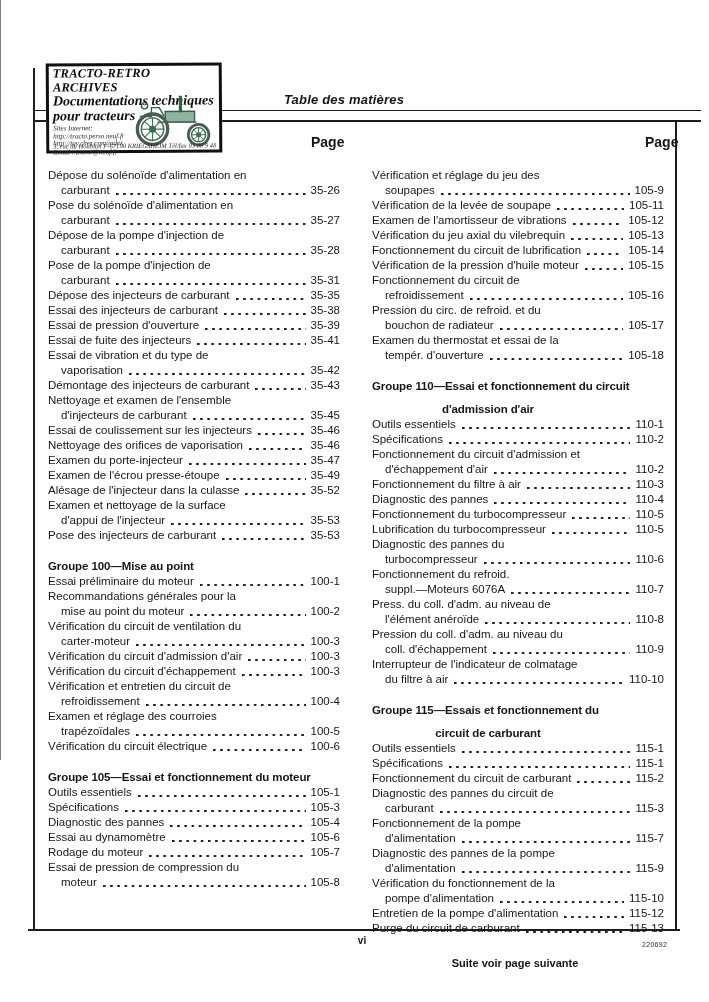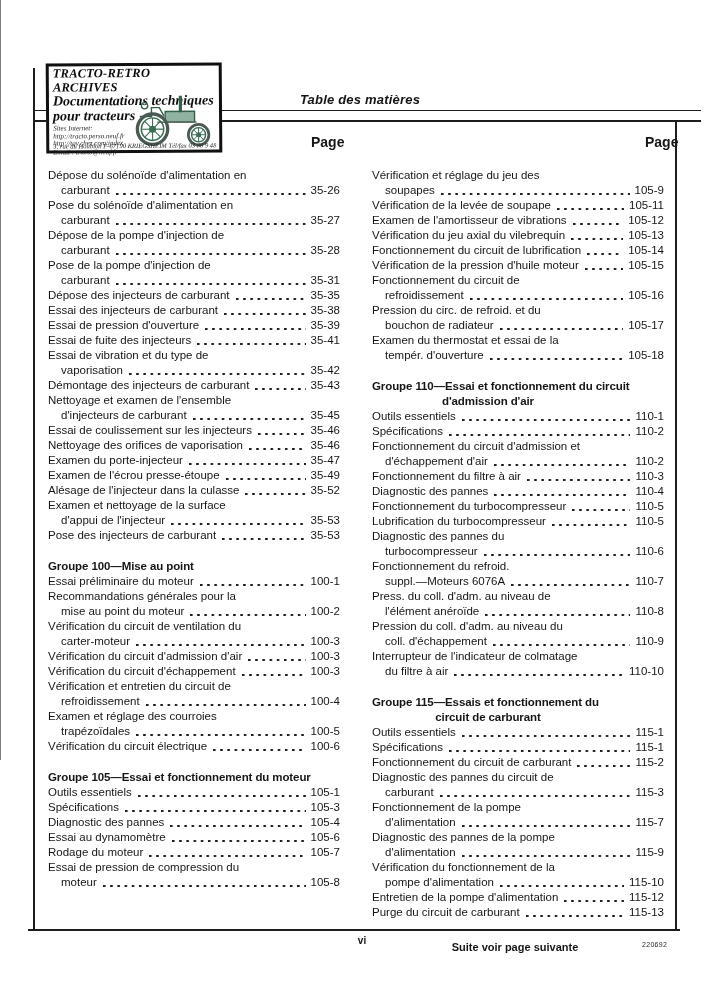--- a/index.html
+++ b/index.html
@@ -14,21 +14,21 @@
   #rule-top-1{left:33px;top:110px;width:668px;height:1px}
   #rule-top-2{left:33px;top:120px;width:668px;height:2px}
   #border-left{left:33px;top:68px;width:2px;height:862px}
   #border-right{left:675px;top:120px;width:2px;height:810px}
   #rule-bottom{left:28px;top:929px;width:652px;height:2px}
   #column-divider{left:342px;top:168px;width:1px;height:760px;background:#7d7d7d}
 
   
   #doc-title{
     position:absolute;left:0;top:92px;width:688px;text-align:center;
-    font-style:italic;font-weight:600;font-size:13px;letter-spacing:.2px;padding-left:16px;
+    font-style:italic;font-weight:600;font-size:13px;letter-spacing:.2px;
   }
   .page-label{position:absolute;top:134px;font-weight:bold;font-size:14px}
   #page-label-left{left:311px}
   #page-label-right{left:645px}
 
   
   #logo-stamp{
     position:absolute;left:46px;top:63px;width:176px;height:90px;
     background:#fff;border:3px solid #101010;box-sizing:border-box;
     padding:1px 4px;z-index:6;transform:rotate(-0.4deg);
@@ -59,21 +59,21 @@
   .leader-row .t{white-space:nowrap}
   .leader-row.indent .t{padding-left:13px}
   .dots{
     flex:1;min-width:10px;height:4px;align-self:flex-end;
     margin:0 5px 2px 6px;
     background-image:radial-gradient(circle at 1.2px 2px,#1d1d1d 1.1px,transparent 1.45px);
     background-size:7.2px 4px;background-repeat:repeat-x;background-position:left bottom;
   }
   .pg{white-space:nowrap}
   .group-heading{font-weight:bold;margin-top:16px;letter-spacing:-0.1px;white-space:nowrap}
-  .group-heading.line2{margin-top:0;text-align:center;padding-right:60px}
+  .group-heading.line2{margin-top:8px;text-align:center;padding-right:60px}
   #continuation-note{
     margin-top:20px;text-align:center;font-weight:bold;font-size:11px;padding-right:6px;
   }
 
   
   #page-number{position:absolute;left:340px;top:935px;width:44px;text-align:center;
     font-weight:bold;font-size:10px}
   #doc-code{position:absolute;left:642px;top:941px;font-size:7px;letter-spacing:.3px;color:#2a2a2a}
 </style>
 </head>

